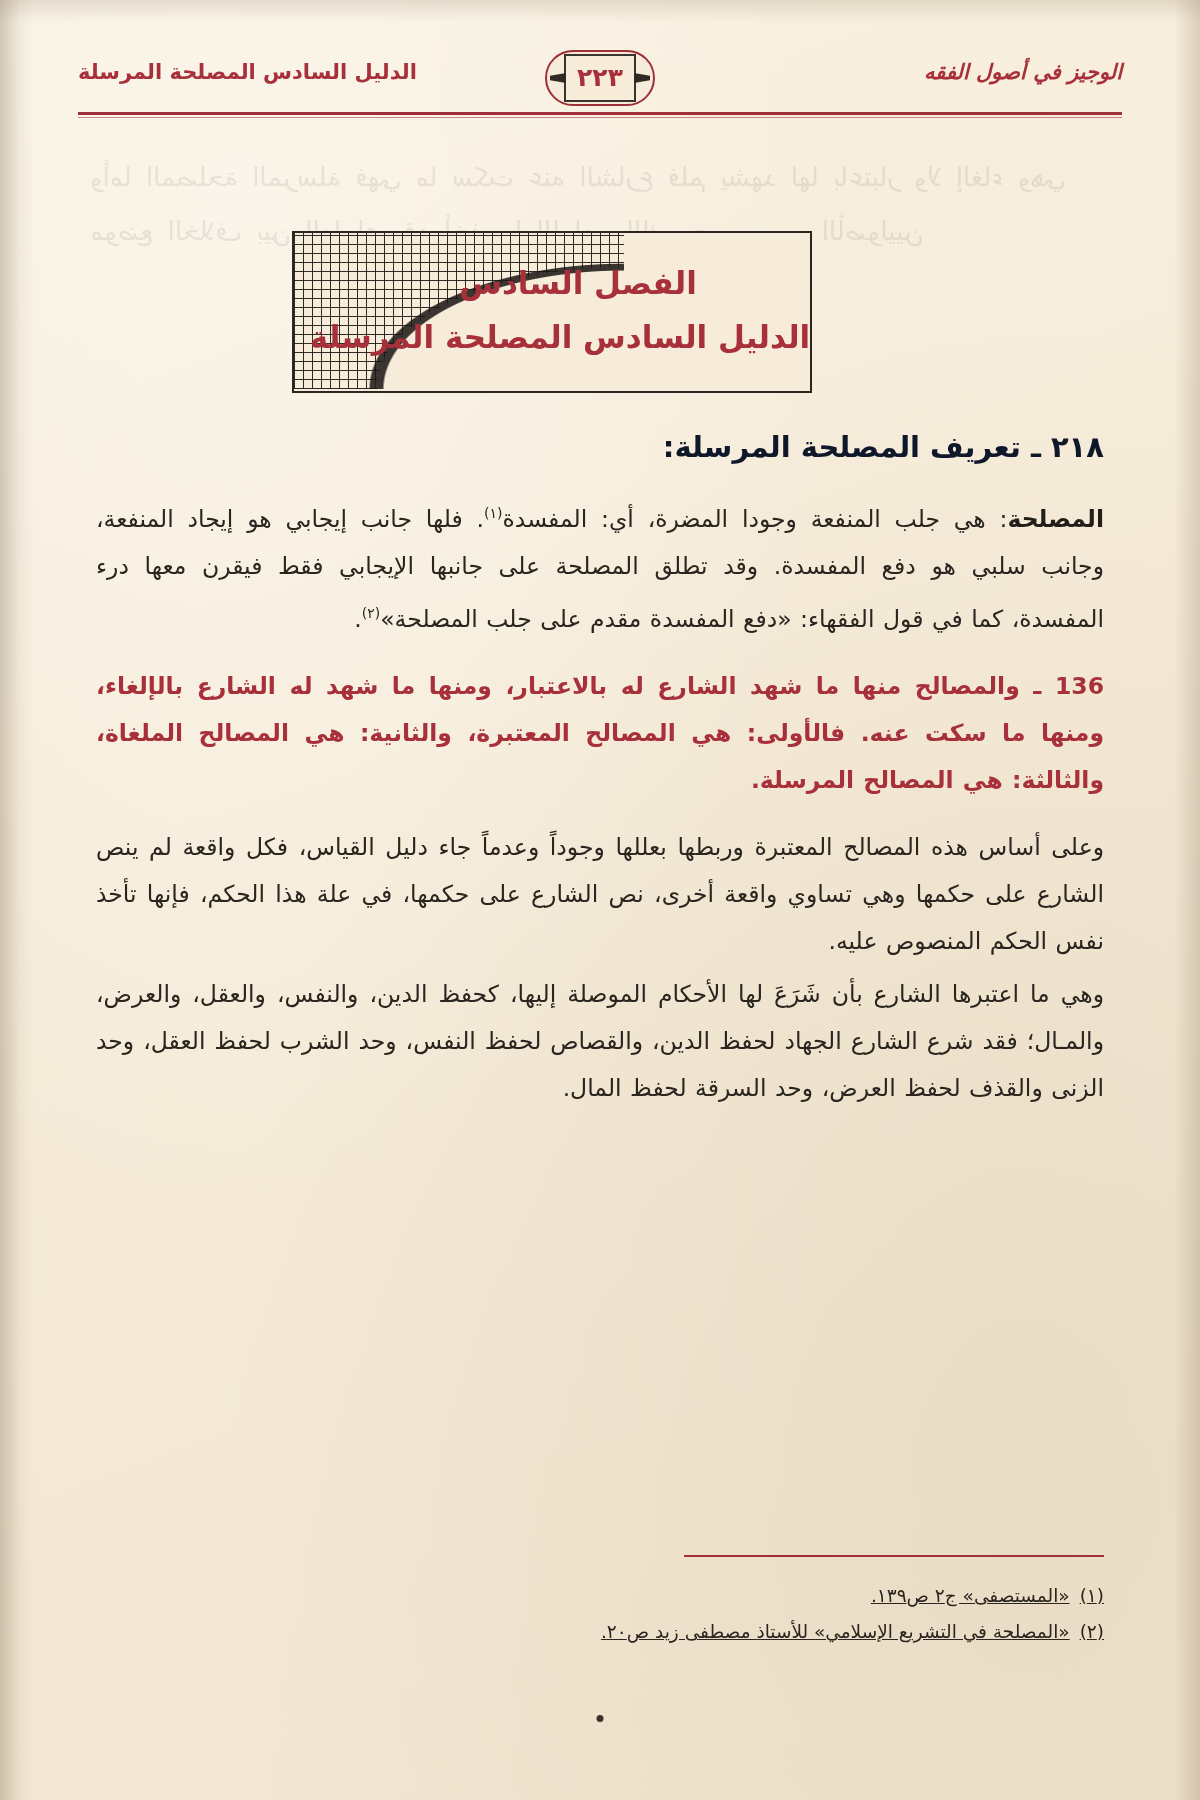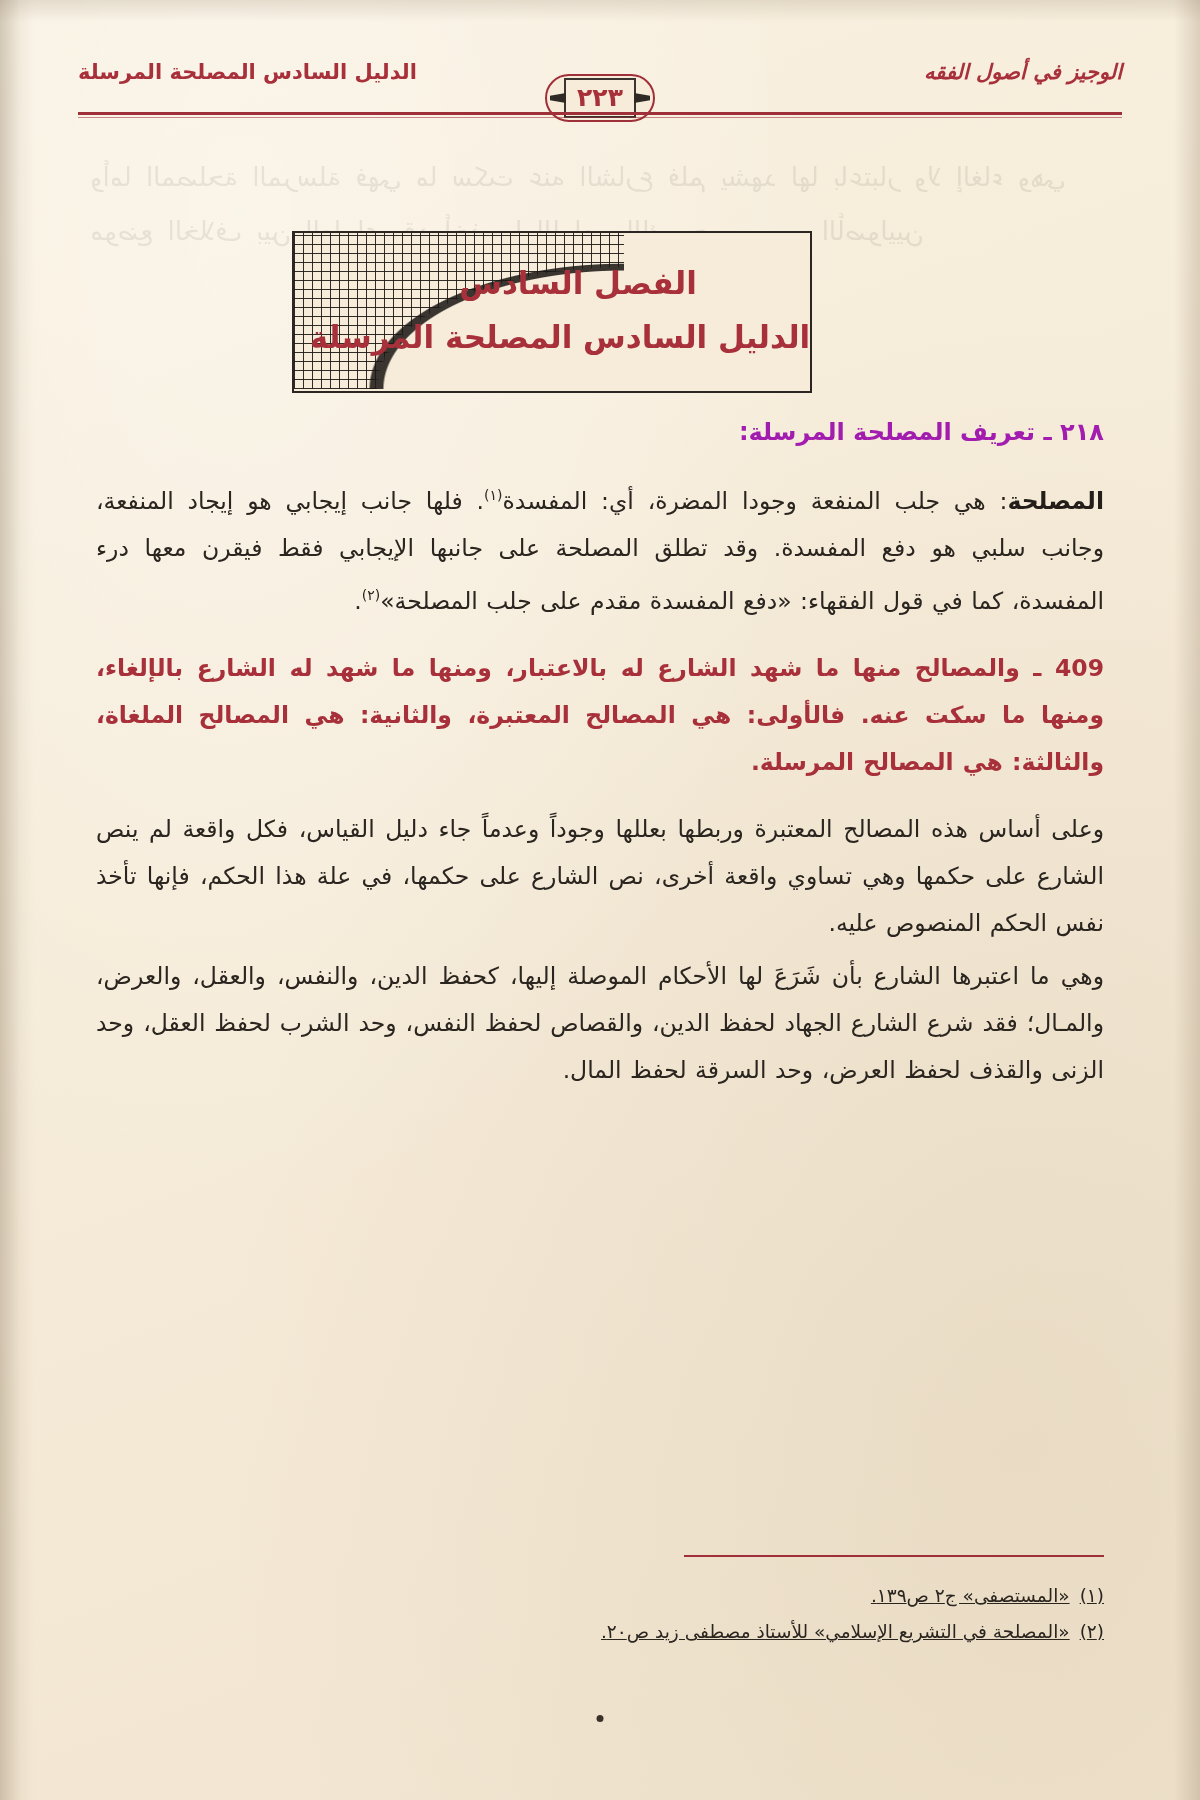--- a/index.html
+++ b/index.html
@@ -97,24 +97,24 @@
     position: absolute;
     left: 0; right: 0; top: 5px;
     height: 1px;
     background: rgba(159,47,56,0.55);
   }
 
   
   .folio {
     position: absolute;
     left: 50%;
-    top: 74px;
+    top: 50px;
     transform: translateX(-50%);
     width: 110px;
-    height: 48px;
+    height: 56px;
   }
   .folio .oval {
     position: absolute;
     inset: 0;
     border: 2px solid #9f2f38;
     border-radius: 28px / 28px;
     background: #f6ecd9;
   }
   .folio .innerbox {
     position: absolute;
@@ -206,24 +206,24 @@
   }
 
   
   .body-col {
     position: absolute;
     top: 418px;
     right: 96px;
     left: 96px;
   }
   .sec-head {
-    color: #a21caf;
-    font-weight: bold;
-    font-size: 24px;
-    margin: 0 0 26px 0;
+    color: #0f172a;
+    font-weight: bold;
+    font-size: 29px;
+    margin: 12px 0 26px 0;
     text-align: right;
   }
   .sec-head.spaced { margin-top: 34px; }
 
   p.para {
     margin: 0 0 6px 0;
     color: #2b2520;
     font-size: 23.5px;
     line-height: 47px;
     text-align: justify;
@@ -320,21 +320,21 @@
   </div>
 
   <div class="body-col">
 
     <h2 class="sec-head">٢١٨ ـ تعريف المصلحة المرسلة:</h2>
 
     <p class="para gap">
       <span class="lead">المصلحة</span><span>: هي جلب المنفعة وجودا المضرة، أي: المفسدة</span><sup class="fn">(١)</sup><span>. فلها جانب إيجابي هو إيجاد المنفعة، وجانب سلبي هو دفع المفسدة. وقد تطلق المصلحة على جانبها الإيجابي فقط فيقرن معها درء المفسدة، كما في قول الفقهاء: «دفع المفسدة مقدم على جلب المصلحة»</span><sup class="fn">(٢)</sup><span>.</span>
     </p>
 
-    <p class="para red-bold gap">409 ـ والمصالح منها ما شهد الشارع له بالاعتبار، ومنها ما شهد له الشارع بالإلغاء، ومنها ما سكت عنه. فالأولى: هي المصالح المعتبرة، والثانية: هي المصالح الملغاة، والثالثة: هي المصالح المرسلة.</p>
+    <p class="para red-bold gap">136 ـ والمصالح منها ما شهد الشارع له بالاعتبار، ومنها ما شهد له الشارع بالإلغاء، ومنها ما سكت عنه. فالأولى: هي المصالح المعتبرة، والثانية: هي المصالح الملغاة، والثالثة: هي المصالح المرسلة.</p>
 
 
     <p class="para">وعلى أساس هذه المصالح المعتبرة وربطها بعللها وجوداً وعدماً جاء دليل القياس، فكل واقعة لم ينص الشارع على حكمها وهي تساوي واقعة أخرى، نص الشارع على حكمها، في علة هذا الحكم، فإنها تأخذ نفس الحكم المنصوص عليه.</p>
 
     <p class="para gap">وهي ما اعتبرها الشارع بأن شَرَعَ لها الأحكام الموصلة إليها، كحفظ الدين، والنفس، والعقل، والعرض، والمـال؛ فقد شرع الشارع الجهاد لحفظ الدين، والقصاص لحفظ النفس، وحد الشرب لحفظ العقل، وحد الزنى والقذف لحفظ العرض، وحد السرقة لحفظ المال.</p>
   </div>
 
   <div class="fn-rule"></div>
   <div class="footnotes">
     <div class="fn-item">

